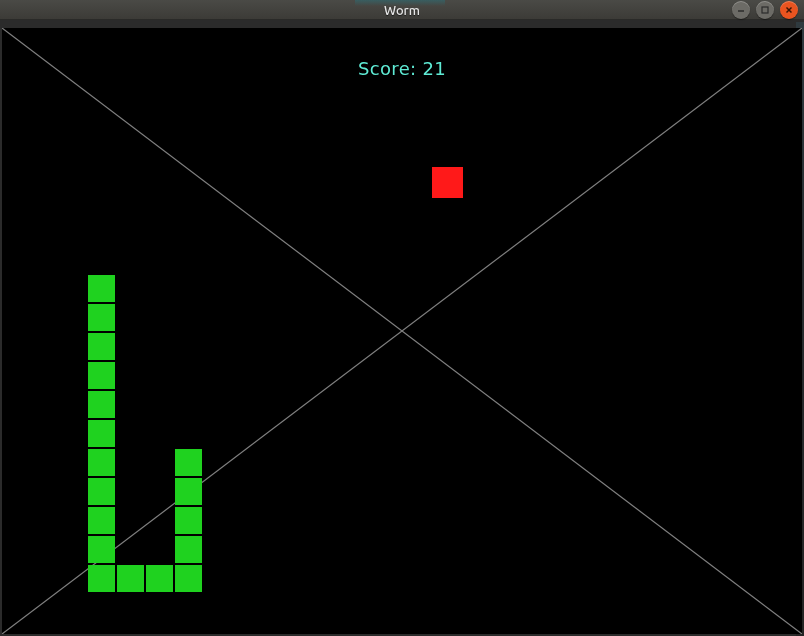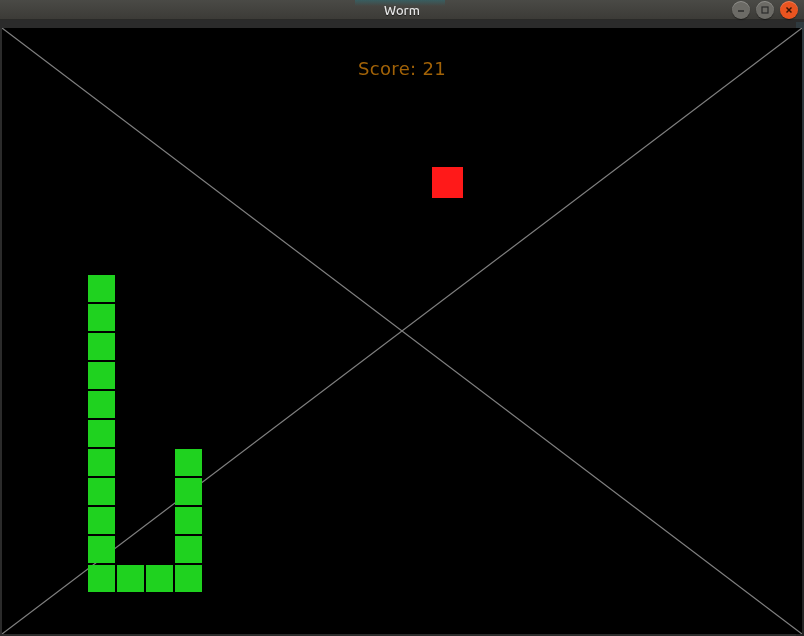--- a/index.html
+++ b/index.html
@@ -88,21 +88,21 @@
       position: absolute;
       inset: 0;
       width: 100%;
       height: 100%;
     }
     .score {
       position: absolute;
       top: 30px;
       left: 50%;
       transform: translateX(-50%);
-      color: #a16207;
+      color: #5eead4;
       font-size: 18px;
       font-family: "DejaVu Sans", Arial, sans-serif;
       letter-spacing: 0.3px;
     }
     .food {
       background: #ff1919;
       position: absolute;
     }
     .segment {
       background: #1fd21f;

